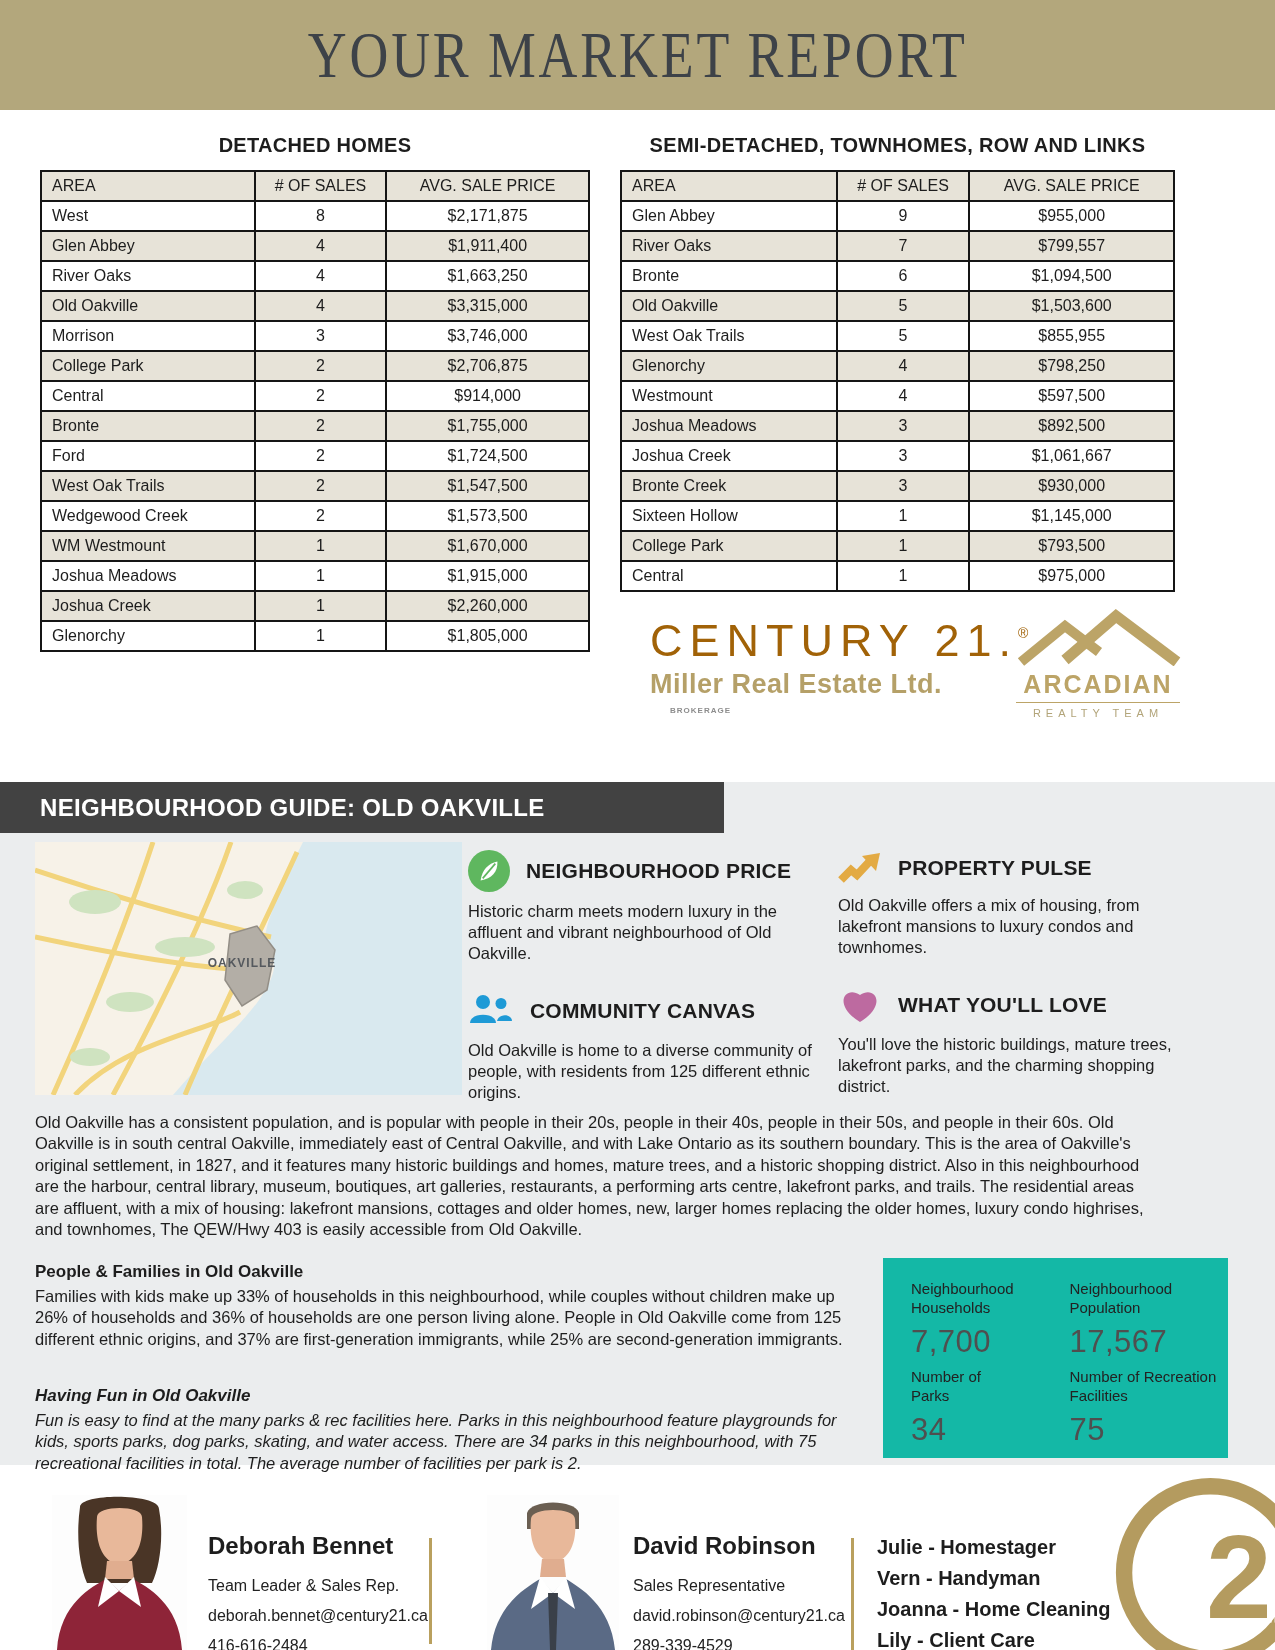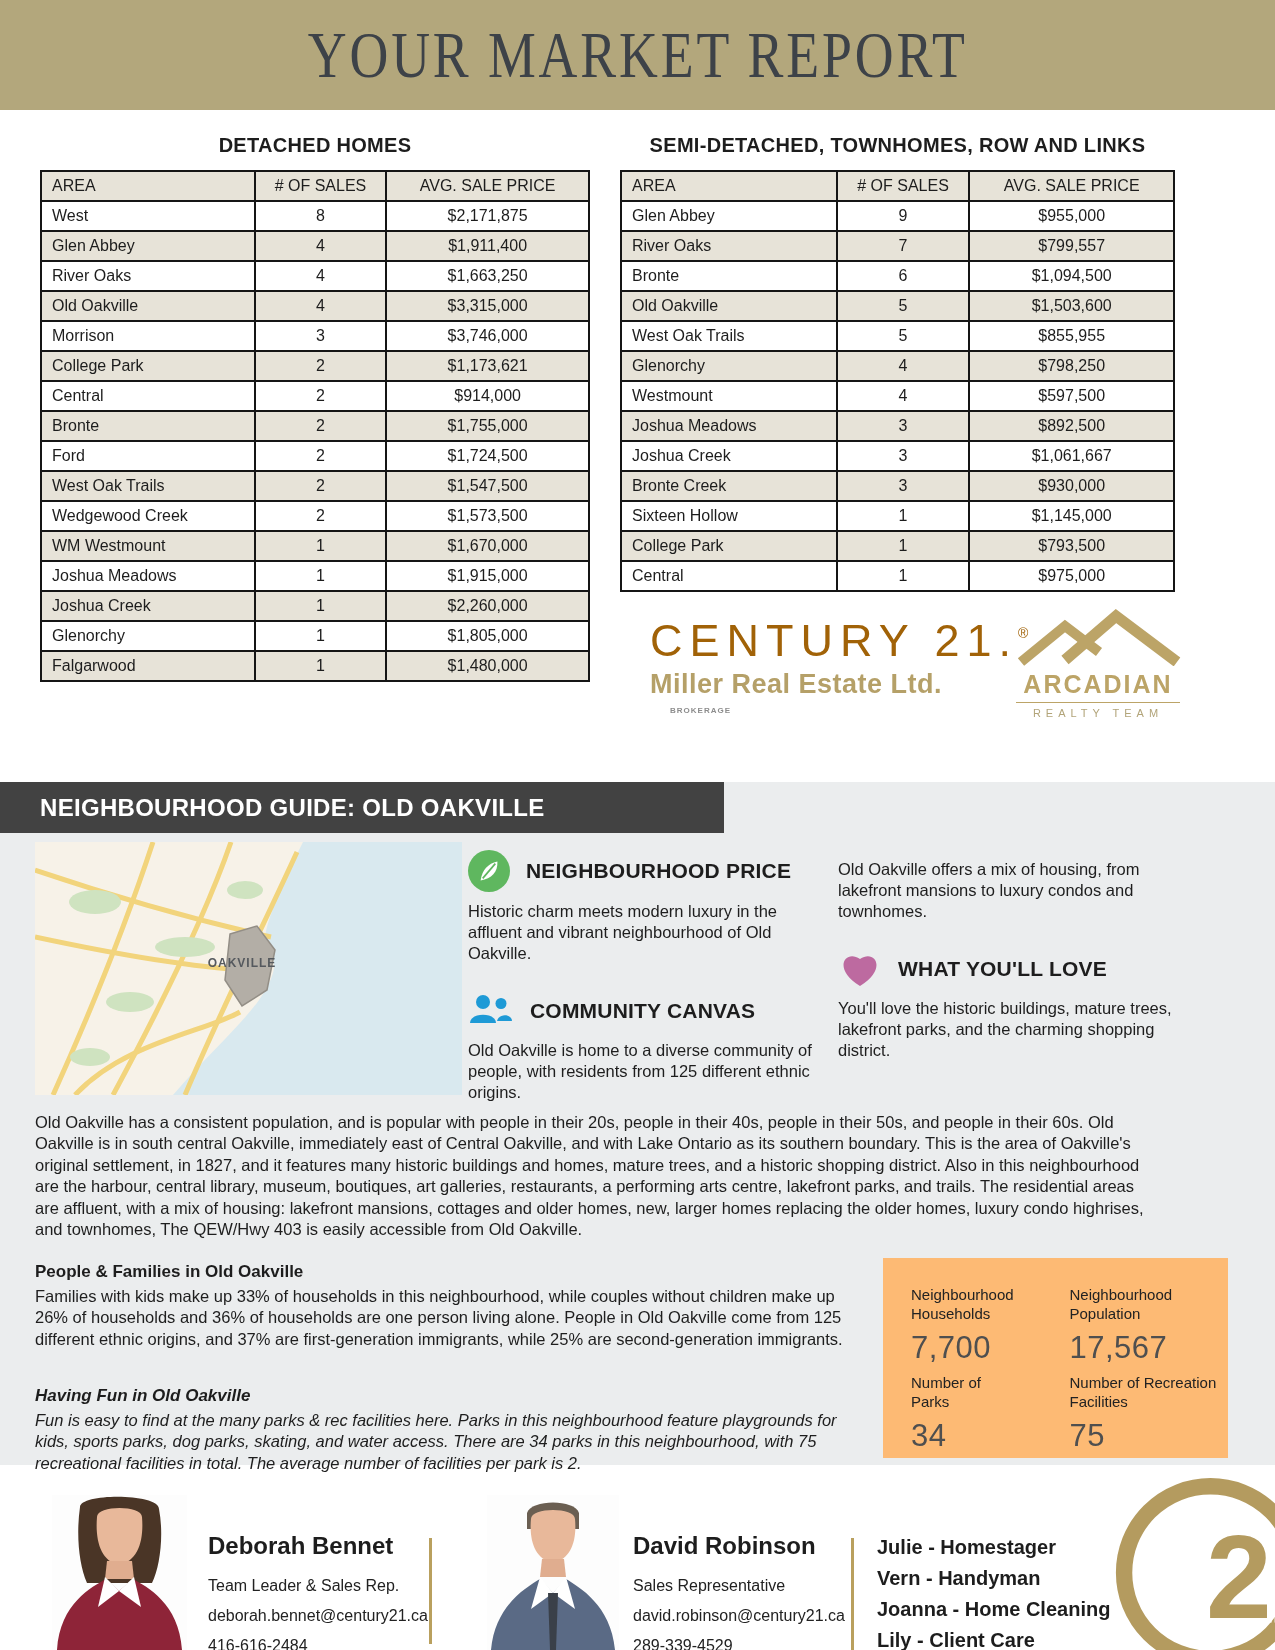--- a/index.html
+++ b/index.html
@@ -36,22 +36,22 @@
   .grayband{left:0;top:782px;width:1275px;height:683px;background:#ebedee;}
   .banner{left:0;top:782px;width:724px;height:51px;background:#424242;display:flex;align-items:center;}
   .banner h2{margin:0 0 0 40px;color:#fff;font-size:24px;font-weight:bold;letter-spacing:.3px;}
   .feat-head{display:flex;align-items:center;gap:16px;}
   .feat-head h3{margin:0;font-size:21px;font-weight:bold;letter-spacing:.2px;}
   .feat-body{font-size:16.5px;line-height:1.27;margin-top:9px;color:#1e1e1e;}
   .bodytext{font-size:16.5px;line-height:1.3;color:#1e1e1e;}
   .subhead{font-size:17px;font-weight:bold;margin:0 0 4px 0;}
 
   
-  .stats{left:883px;top:1258px;width:345px;height:200px;background:#fdba74;
-         display:grid;grid-template-columns:1fr 1fr;padding:28px 0 0 28px;box-sizing:border-box;
+  .stats{left:883px;top:1258px;width:345px;height:200px;background:#14b8a6;
+         display:grid;grid-template-columns:1fr 1fr;padding:22px 0 0 28px;box-sizing:border-box;
          grid-auto-rows:88px;}
   .stat .lbl{font-size:15px;line-height:1.25;color:#222;}
   .stat .val{font-size:31px;color:#4f4f4f;margin-top:6px;letter-spacing:.5px;}
 
   
   .agent-name{font-size:24px;font-weight:bold;}
   .agent-line{font-size:16px;color:#222;}
   .gold-div{width:3px;background:#b9a05e;}
   .team-line{font-size:20px;font-weight:bold;line-height:31px;white-space:nowrap;}
   .photo{overflow:hidden;}
@@ -102,21 +102,21 @@
             <td>$3,315,000</td>
           </tr>
           <tr>
             <td>Morrison</td>
             <td>3</td>
             <td>$3,746,000</td>
           </tr>
           <tr>
             <td>College Park</td>
             <td>2</td>
-            <td>$1,173,621</td>
+            <td>$2,706,875</td>
           </tr>
           <tr>
             <td>Central</td>
             <td>2</td>
             <td>$914,000</td>
           </tr>
           <tr>
             <td>Bronte</td>
             <td>2</td>
             <td>$1,755,000</td>
@@ -148,25 +148,20 @@
           </tr>
           <tr>
             <td>Joshua Creek</td>
             <td>1</td>
             <td>$2,260,000</td>
           </tr>
           <tr>
             <td>Glenorchy</td>
             <td>1</td>
             <td>$1,805,000</td>
-          </tr>
-          <tr>
-            <td>Falgarwood</td>
-            <td>1</td>
-            <td>$1,480,000</td>
           </tr>
         </tbody>
       </table>
   </div>
 
   <div class="abs tbl-title" style="left:620px;top:134px;width:555px;">SEMI-DETACHED, TOWNHOMES, ROW AND LINKS</div>
   <div class="abs" style="left:620px;top:170px;width:555px;">
     <table class="rtable">
       <colgroup>
           <col class="c1">
@@ -315,20 +310,27 @@
           <circle cx="33" cy="12.5" r="5.5"></circle>
           <path d="M29 30 C31 22 44 23 44 30 Z"></path>
         </g>
       </svg>
       <h3>COMMUNITY CANVAS</h3>
     </div>
     <div class="feat-body" style="width:352px;">Old Oakville is home to a diverse community of people, with residents from 125 different ethnic origins.</div>
   </div>
 
   <div class="abs" style="left:838px;top:850px;width:352px;">
+    <div class="feat-head">
+      <svg width="44" height="36" viewBox="0 0 44 36">
+        <polyline points="3,30 13,20 19,25 32,11" fill="none" stroke="#e3aa43" stroke-width="8"></polyline>
+        <polygon points="24,6 42,3 38,21" fill="#e3aa43"></polygon>
+      </svg>
+      <h3>PROPERTY PULSE</h3>
+    </div>
     <div class="feat-body" style="width:330px;">Old Oakville offers a mix of housing, from lakefront mansions to luxury condos and townhomes.</div>
 
     <div class="feat-head" style="margin-top:27px;">
       <svg width="44" height="40" viewBox="0 0 44 40">
         <path d="M22 37 C-6 20 7 0 22 10 C37 0 50 20 22 37 Z" fill="#bd6aa0"></path>
       </svg>
       <h3>WHAT YOU'LL LOVE</h3>
     </div>
     <div class="feat-body" style="width:340px;">You'll love the historic buildings, mature trees, lakefront parks, and the charming shopping district.</div>
   </div>

